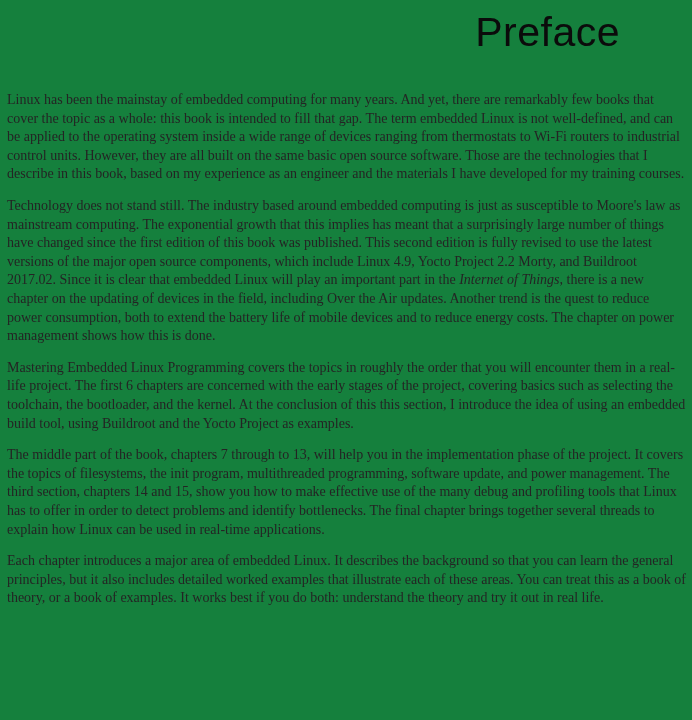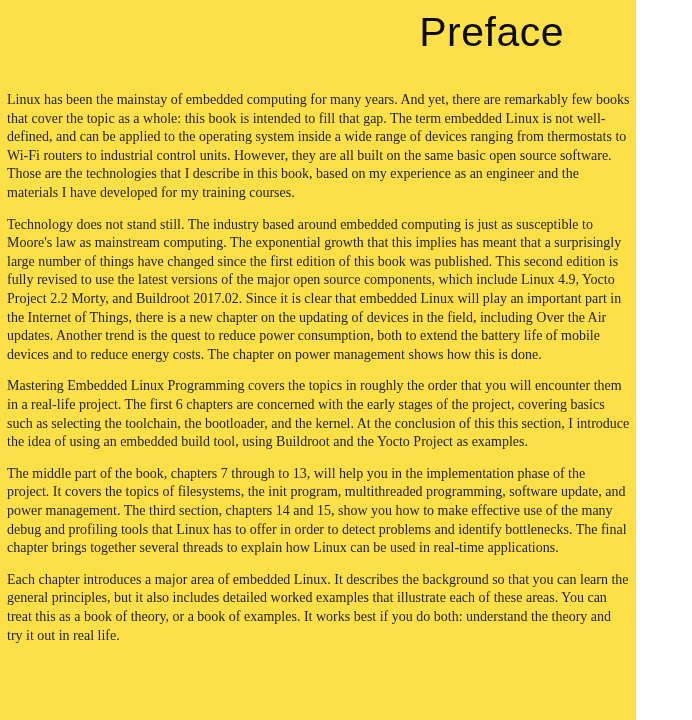--- a/index.html
+++ b/index.html
@@ -1,23 +1,23 @@
 <!DOCTYPE html>
 <html><head>
 <meta charset="utf-8">
 <style>
   html, body {
     margin: 0;
     padding: 0;
     background: #ffffff;
   }
   .page {
-    width: 636px;
+    width: 692px;
     height: 720px;
-    background: #fde047;
+    background: #15803d;
     box-sizing: border-box;
     padding: 10px 6px 16px 7px;
     overflow: hidden;
   }
   .page-title {
     font-family: "Liberation Sans", sans-serif;
     font-weight: 500;
     font-size: 41px;
     line-height: 1.1;
     color: #0b0b0b;
@@ -34,20 +34,21 @@
     text-align: left;
   }
   .body-text p {
     margin: 0 0 13px 0;
     padding: 0;
   }
   .body-text p:last-child {
     margin-bottom: 0;
   }
   .italic {
+    font-style: italic;
   }
 </style>
 </head>
 <body>
 
 <div class="page">
   <h1 class="page-title">Preface</h1>
 
   <div class="body-text">
     <p>Linux has been the mainstay of embedded computing for many years. And yet, there are remarkably few books that cover the topic as a whole: this book is intended to fill that gap. The term embedded Linux is not well-defined, and can be applied to the operating system inside a wide range of devices ranging from thermostats to Wi-Fi routers to industrial control units. However, they are all built on the same basic open source software. Those are the technologies that I describe in this book, based on my experience as an engineer and the materials I have developed for my training courses.</p>

